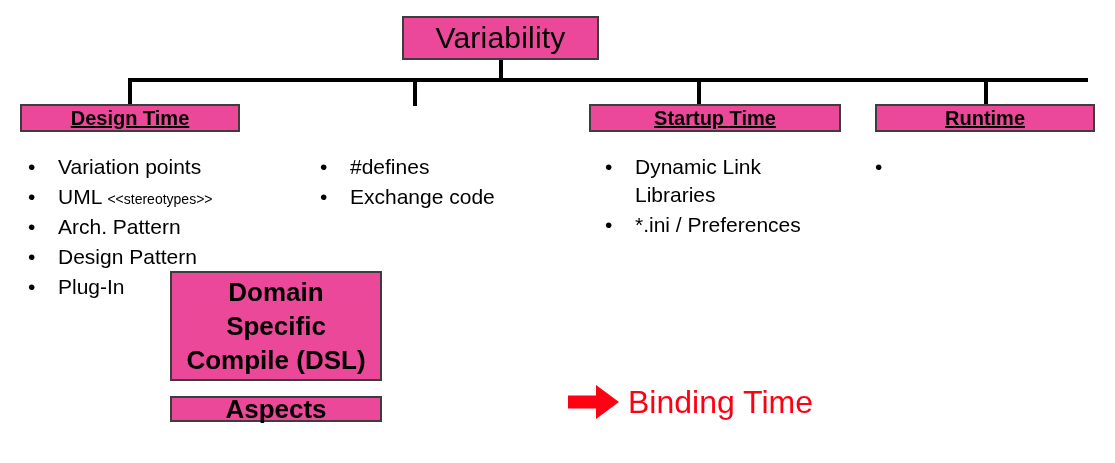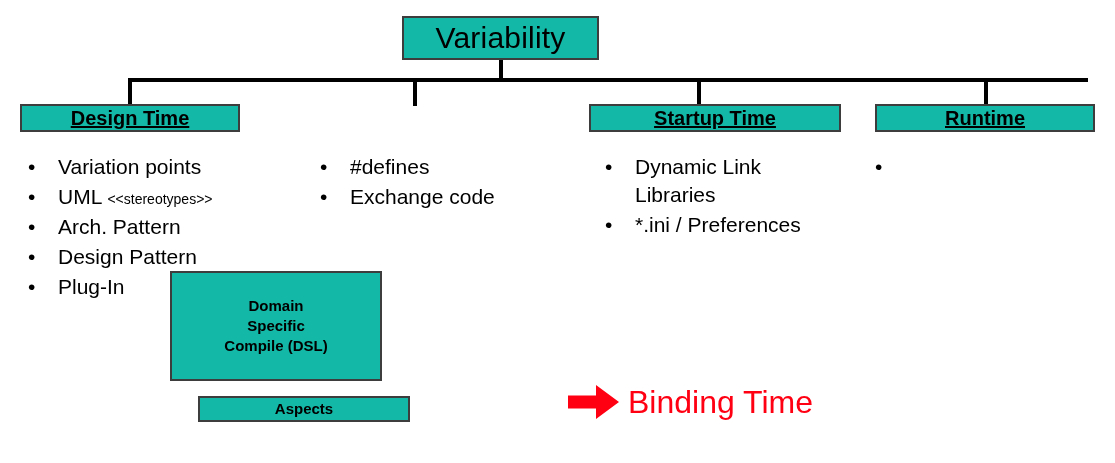--- a/index.html
+++ b/index.html
@@ -17,41 +17,41 @@
     width: 1115px;
     height: 463px;
     background: #ffffff;
     overflow: hidden;
   }
 
   
   .gbox {
     position: absolute;
     box-sizing: border-box;
-    background: #14b8a6;
+    background: #ec4899;
     border: 2px solid #3d3d3d;
     display: flex;
     align-items: center;
     justify-content: center;
     text-align: center;
     color: #000000;
     z-index: 3;
   }
   .gbox.title-box {
     font-size: 30px;
     font-weight: 400;
     letter-spacing: 0.2px;
   }
   .gbox.col-head {
     font-size: 20px;
     font-weight: bold;
     text-decoration: underline;
   }
   .gbox.stack-box {
-    font-size: 15px;
+    font-size: 26px;
     font-weight: bold;
     line-height: 1.32;
     flex-direction: column;
   }
 
   
   .line {
     position: absolute;
     background: #000000;
     z-index: 1;
@@ -192,21 +192,21 @@
       <span class="bullet-dot">•</span>
     </div>
   </div>
 
   <div class="gbox stack-box" style="left:170px; top:271px; width:212px; height:110px;">
     <span>Domain</span>
     <span>Specific</span>
     <span>Compile (DSL)</span>
   </div>
 
-  <div class="gbox stack-box" style="left:170px; top:396px; width:212px; height:26px;margin-left:28px;">
+  <div class="gbox stack-box" style="left:170px; top:396px; width:212px; height:26px;">
     <span>Aspects</span>
   </div>
 
   <div id="binding-callout">
     <span class="red-arrow-wrap">
       <svg width="52" height="40" viewBox="0 0 52 40" aria-hidden="true">
         <path d="M0 13.5 H28 V3 L51 20 L28 37 V26.5 H0 Z" fill="#ff0013"></path>
       </svg>
     </span>
     <span id="binding-label">Binding Time</span>

